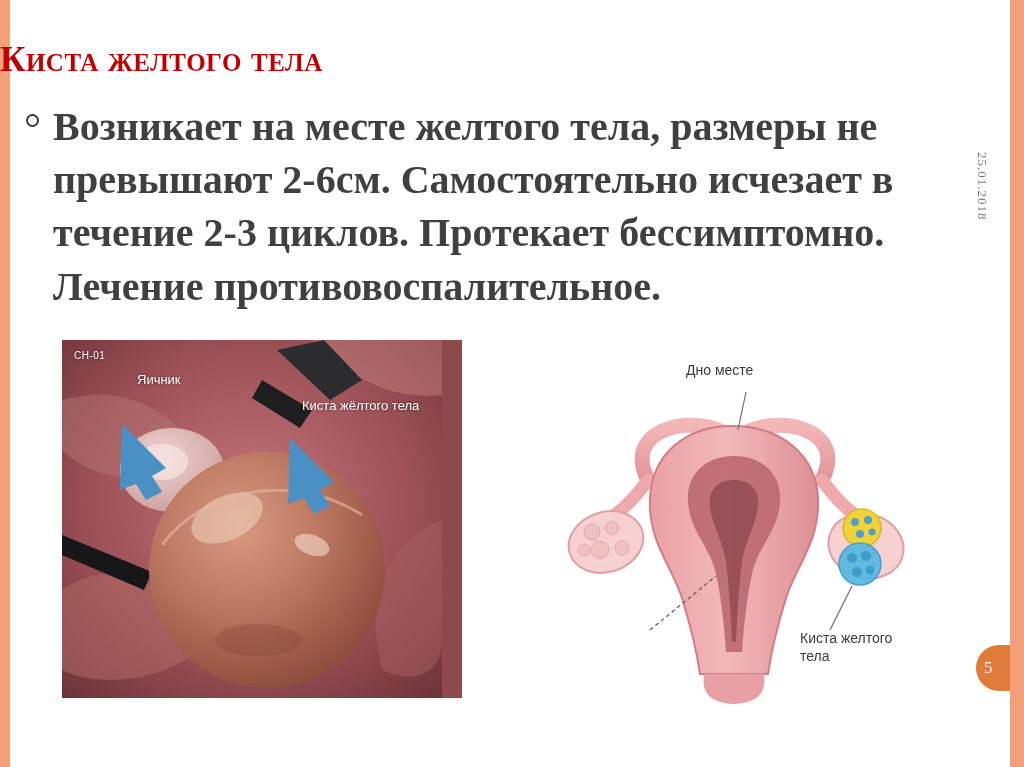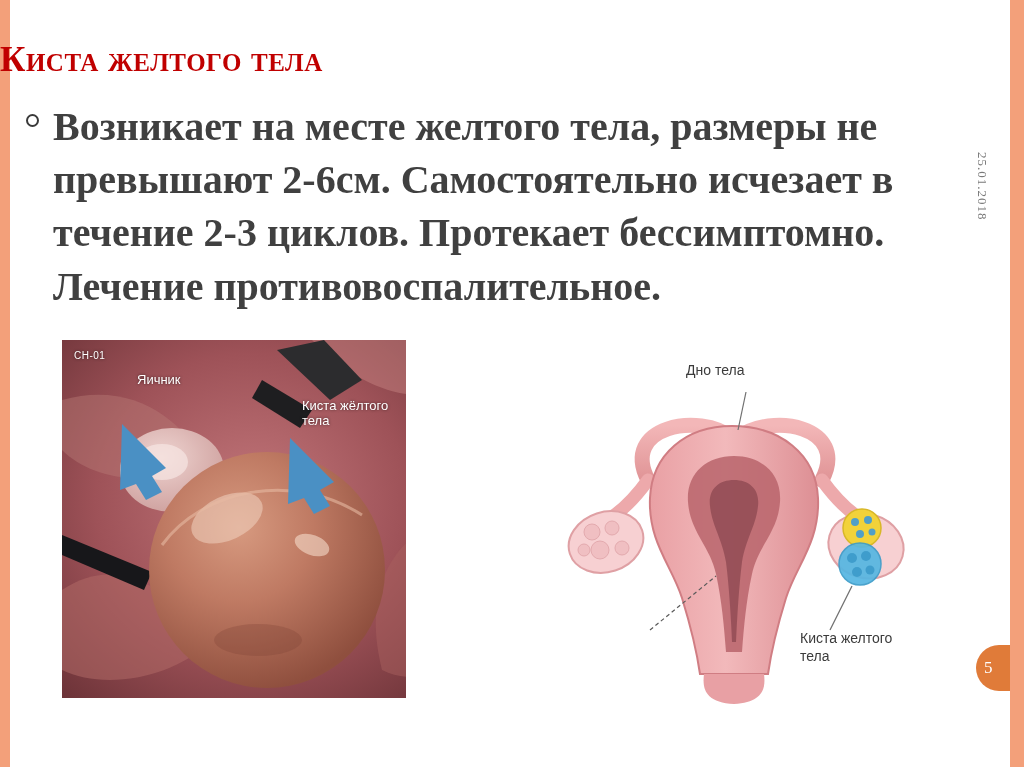--- a/index.html
+++ b/index.html
@@ -102,21 +102,21 @@
     justify-content: flex-start;
     padding-left: 8px;
     box-sizing: border-box;
   }
 
   
   .photo {
     position: absolute;
     left: 62px;
     top: 340px;
-    width: 344px;
+    width: 400px;
     height: 358px;
     overflow: hidden;
     background: #8e4a4a;
   }
   .photo svg { display: block; }
   .photo-label {
     position: absolute;
     font-family: "Liberation Sans", sans-serif;
     color: #ffffff;
     font-size: 13px;
@@ -267,20 +267,20 @@
       <circle cx="366" cy="226" r="5"></circle>
       <circle cx="357" cy="242" r="5"></circle>
       <circle cx="370" cy="240" r="4.5"></circle>
     </g>
 
     <path d="M246,62 L238,100" stroke="#6f6f6f" stroke-width="1.2" fill="none"></path>
     <path d="M150,300 L216,246" stroke="#5a5a5a" stroke-width="1.2" stroke-dasharray="4 3" fill="none"></path>
     <path d="M330,300 L352,256" stroke="#6f6f6f" stroke-width="1.2" fill="none"></path>
   </svg>
 
-  <div class="diag-label dl-fundus">Дно тела</div>
+  <div class="diag-label dl-fundus">Дно месте</div>
 
 
   <div class="diag-label dl-cyst">
     <div>Киста желтого</div>
     <div>тела</div>
   </div>
 </div>
 
 </body></html>

